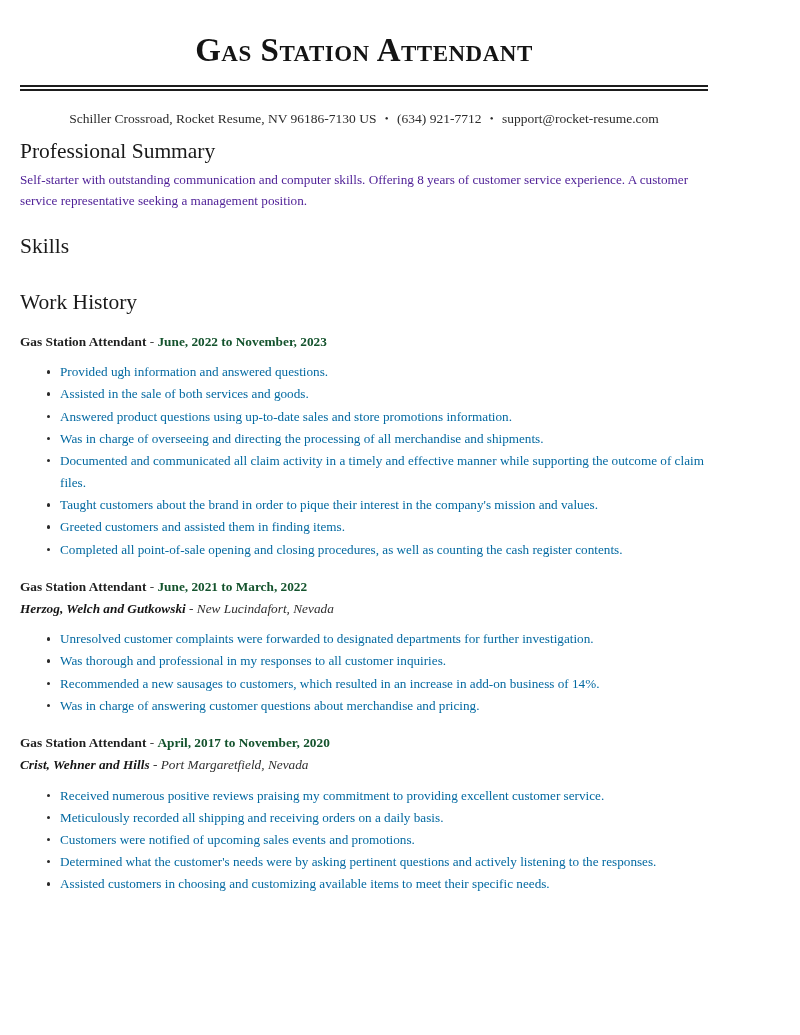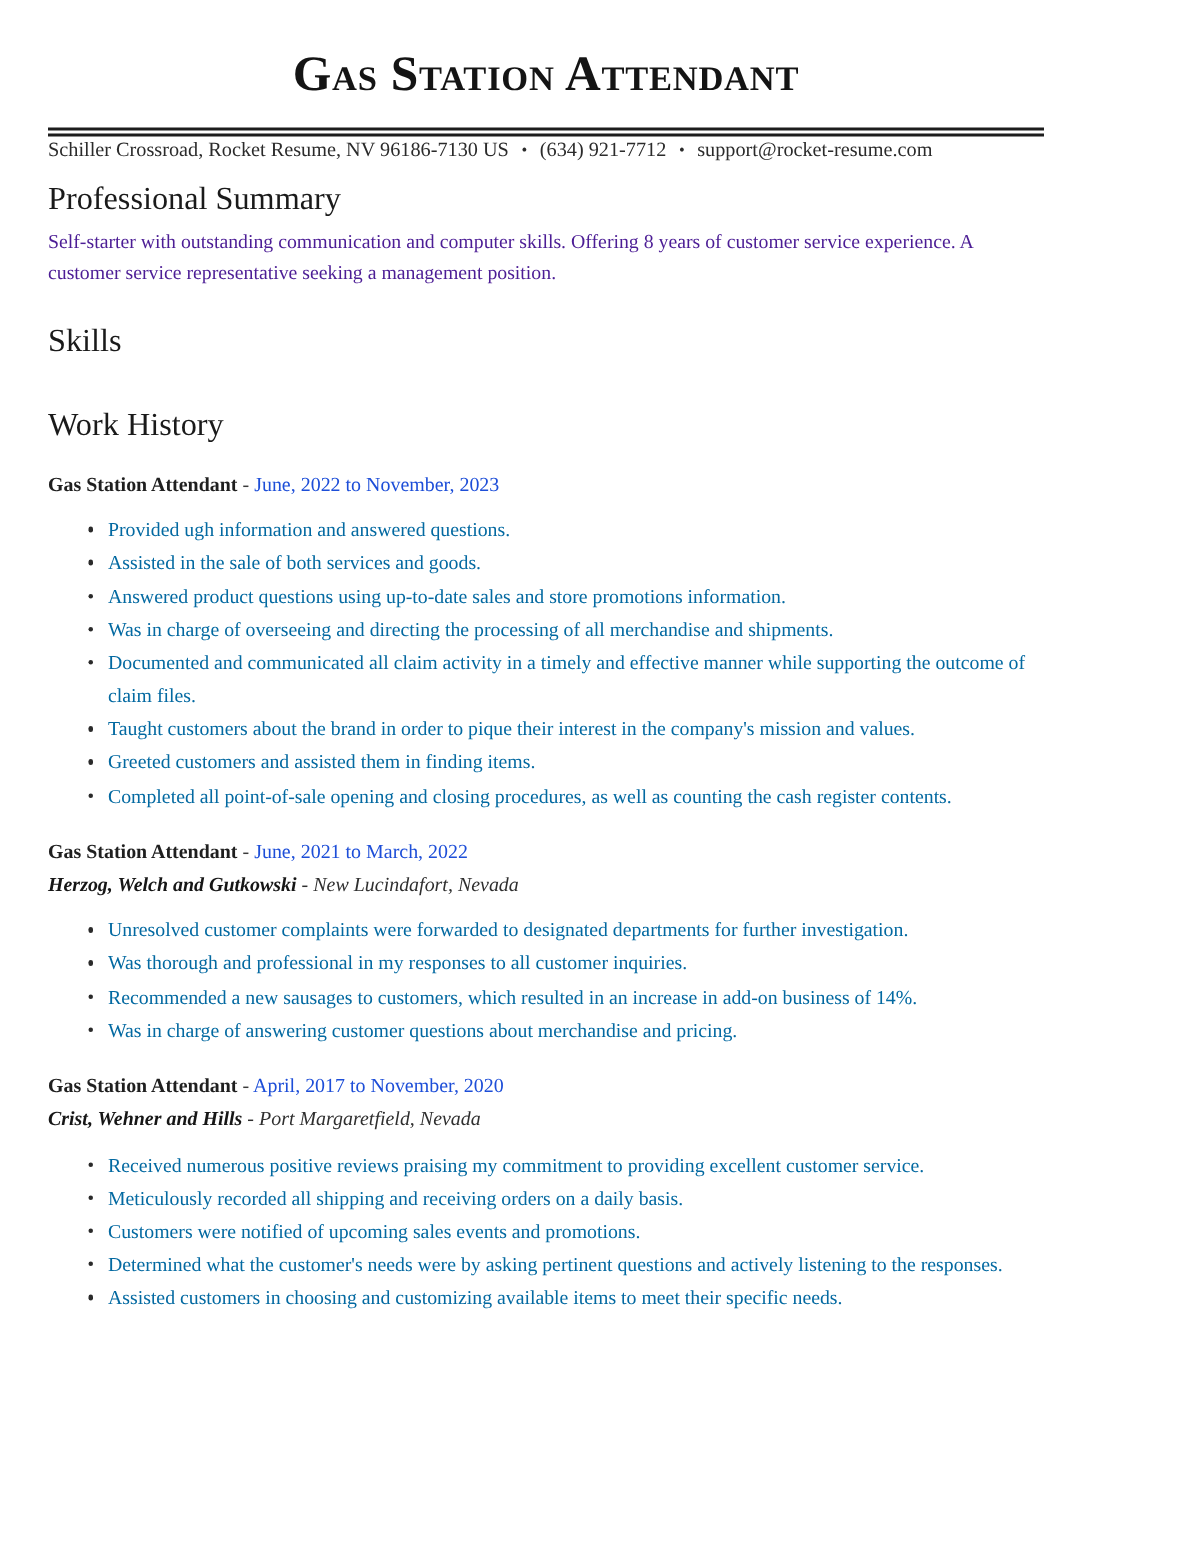--- a/index.html
+++ b/index.html
@@ -13,21 +13,21 @@
     overflow: hidden;
     font-family: "Liberation Serif", "DejaVu Serif", serif;
     color: #222222;
     -webkit-font-smoothing: antialiased;
   }
 
   .page {
     width: 728px;
     height: 1035px;
     box-sizing: border-box;
-    padding: 0 32px;
+    padding: 0 20px;
     position: relative;
   }
 
   
   .resume-title {
     text-align: center;
     font-variant: small-caps;
     font-size: 33px;
     font-weight: 700;
     letter-spacing: 0.5px;
@@ -39,23 +39,24 @@
 
   .double-rule {
     margin-top: 14px;
     border-top: 2.5px solid #1d1d1d;
     border-bottom: 2.5px solid #1d1d1d;
     height: 2px;
     background: #ffffff;
   }
 
   .contact-line {
-    text-align: left;
+    text-align: center;
     font-size: 13.5px;
     color: #2b2b2b;
+    margin-top: 19px;
     line-height: 1.4;
   }
   .contact-sep {
     padding: 0 5px;
     font-size: 11px;
     position: relative;
     top: -1px;
   }
 
   
@@ -112,21 +113,21 @@
 
   
   .job { margin-top: 16px; }
   .job-line-1 {
     font-size: 13.3px;
     line-height: 1.5;
     color: #1f1f1f;
   }
   .job-title { font-weight: 700; }
   .job-dash  { color: #3a3a3a; }
-  .job-dates { font-weight: 400; color: #1d4ed8; }
+  .job-dates { font-weight: 700; color: #14532d; }
 
   .job-line-2 {
     font-size: 13.3px;
     line-height: 1.55;
     margin-top: 2px;
   }
   .job-company {
     font-weight: 700;
     font-style: italic;
     color: #161616;

